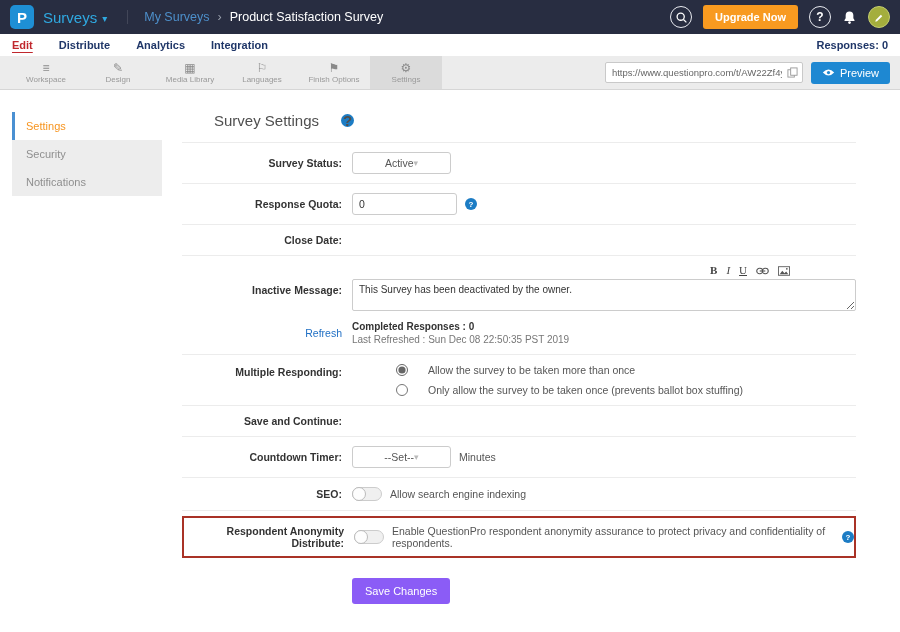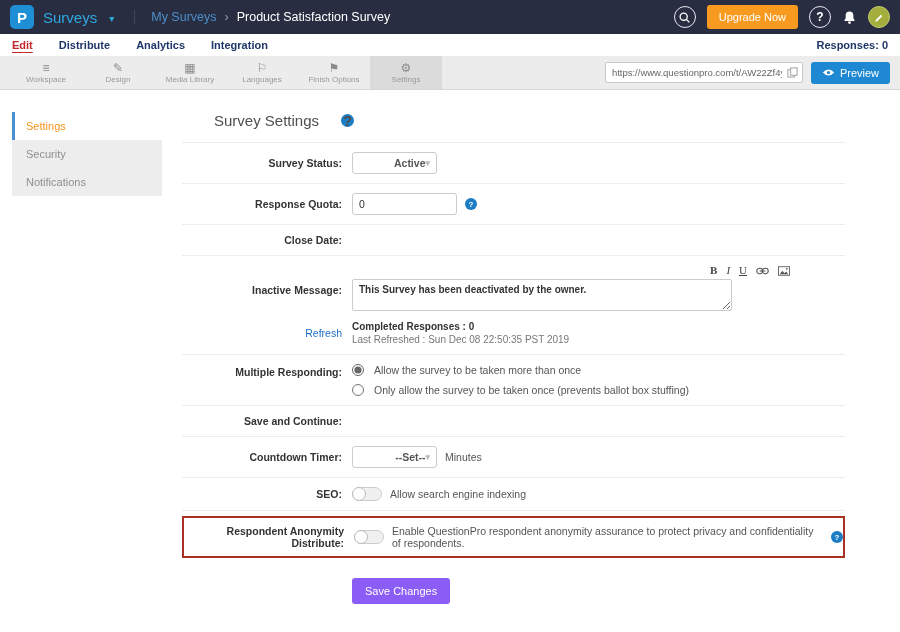--- a/index.html
+++ b/index.html
@@ -5,33 +5,33 @@
   * { box-sizing: border-box; margin: 0; padding: 0; }
   html,body { width: 900px; height: 632px; overflow: hidden; background: #fff;
     font-family: "Liberation Sans", sans-serif; }
 
   
   .topbar { height: 34px; background: #282d41; display: flex; align-items: center;
     padding: 0 10px; }
   .logo { width: 24px; height: 24px; border-radius: 5px; background: #1e8fd5;
     color: #fff; font-weight: bold; font-size: 15px; display: flex; align-items: center;
     justify-content: center; cursor: pointer; }
-  .surveys-menu { display: flex; align-items: center; gap: 12px; margin-left: 9px;
+  .surveys-menu { display: flex; align-items: center; gap: 5px; margin-left: 9px;
     color: #2fa9e1; font-size: 15px; cursor: pointer; }
   .surveys-menu .caret { font-size: 10px; margin-top: 2px; }
   .breadcrumb { display: flex; align-items: center; gap: 8px; margin-left: 20px;
     padding-left: 16px; border-left: 1px solid rgba(255,255,255,0.12); font-size: 12.5px; }
   .bc-parent { color: #4d8fca; cursor: pointer; }
   .bc-sep { color: #9aa0ad; }
   .bc-current { color: #fff; }
   .topbar-right { margin-left: auto; display: flex; align-items: center; gap: 11px; }
   .circle-btn { width: 22px; height: 22px; border-radius: 50%; border: 1px solid #e8eaf0;
     display: flex; align-items: center; justify-content: center; cursor: pointer;
     color: #fff; font-size: 12px; font-weight: bold; }
-  .upgrade-btn { background: #f89a20; color: #fff; font-size: 11px; font-weight: normal;
+  .upgrade-btn { background: #f89a20; color: #fff; font-size: 11px; font-weight: bold;
     border: none; border-radius: 3px; padding: 6px 12px; cursor: pointer; }
   .bell { cursor: pointer; display: flex; }
   .edit-circle { width: 22px; height: 22px; border-radius: 50%; background: #a4ae3d;
     border: 1px solid #c6cf6f; display: flex; align-items: center; justify-content: center;
     cursor: pointer; }
 
   
   .tabbar { height: 22px; background: #fff; display: flex; align-items: center;
     padding: 0 12px; gap: 26px; font-size: 11px; font-weight: bold; }
   .tab { color: #1f3668; cursor: pointer; }
@@ -70,51 +70,51 @@
     color: #fff; font-size: 9px; font-weight: bold; display: inline-flex; align-items: center;
     justify-content: center; cursor: pointer; flex-shrink: 0; }
   .help-dot.small { width: 12px; height: 12px; font-size: 8px; }
 
   .form-row { display: flex; align-items: center; border-bottom: 1px solid #ececec;
     padding: 9px 0; }
   .label-col { width: 170px; padding-right: 10px; flex-shrink: 0; text-align: right;
     font-size: 10.5px; font-weight: bold; color: #333; }
   .ctrl-col { display: flex; align-items: center; gap: 8px; }
 
-  .fake-select { width: 85px; height: 22px; border: 1px solid #ccc; border-radius: 3px;
+  .fake-select { width: 99px; height: 22px; border: 1px solid #ccc; border-radius: 3px;
     background: #fff; font-size: 10.5px; color: #555; display: flex; align-items: center;
-    justify-content: flex-end; padding: 0 6px; cursor: pointer; font-weight: bold; }
+    justify-content: center; padding: 0 6px; cursor: pointer; }
   .fake-select .chev { color: #bbb; font-size: 9px; }
   .text-input { width: 105px; height: 22px; border: 1px solid #ccc; border-radius: 3px;
     font-size: 10.5px; color: #333; padding: 0 6px; }
   .date-wrap { position: relative; width: 105px; }
   .date-wrap .text-input { width: 105px; padding-right: 20px; }
   .cal-icon { position: absolute; right: 5px; top: 5px; display: flex; cursor: pointer; }
 
   .row-inactive { flex-direction: column; align-items: stretch; gap: 6px; }
   .sub-row { display: flex; align-items: center; }
   .editor-icons { display: flex; justify-content: flex-end; align-items: center; gap: 9px;
     width: 438px; margin-bottom: 3px; }
   .ed-glyph { font-family: "Liberation Serif", serif; font-size: 11px; color: #444;
     cursor: pointer; line-height: 1; }
   .ed-b { font-weight: bold; }
   .ed-i { font-style: italic; }
   .ed-u { text-decoration: underline; }
-  .msg-area { width: 380px; height: 32px; border: 1px solid #ccc; border-radius: 2px;
+  .msg-area { width: 504px; height: 32px; border: 1px solid #ccc; border-radius: 2px;
     font-family: "Liberation Sans", sans-serif; font-size: 10px; color: #333;
-    padding: 4px 6px; resize: both; font-weight: bold; }
+    padding: 4px 6px; resize: both; }
   .refresh-link { font-size: 10.5px; color: #1f6fc4; font-weight: normal; cursor: pointer;
     text-decoration: none; margin-top: 16px; }
   .stats-line1 { font-size: 10px; font-weight: bold; color: #333; }
   .stats-line2 { font-size: 10px; color: #777; margin-top: 2px; }
 
   .row-multi { align-items: flex-start; }
   .row-multi .label-col { padding-top: 2px; }
   .radio-stack { display: flex; flex-direction: column; gap: 8px; }
-  .radio-line { display: flex; align-items: center; gap: 10px; font-size: 10.5px; color: #555; }
+  .radio-line { display: flex; align-items: center; gap: 20px; font-size: 10.5px; color: #555; margin-left: 44px; }
   .radio-line input { width: 12px; height: 12px; accent-color: #666; cursor: pointer; }
 
   .toggle { width: 30px; height: 14px; border-radius: 8px; background: #f0f0f0;
     border: 1px solid #ccc; position: relative; cursor: pointer; flex-shrink: 0; }
   .toggle .knob { position: absolute; left: -1px; top: -1px; width: 14px; height: 14px;
     border-radius: 50%; background: #fdfdfd; border: 1px solid #bbb; }
   .desc-text { font-size: 10.5px; color: #555; }
 
   .highlight-row { display: flex; align-items: center; border: 2px solid #a93226;
     margin: 5px 0; padding: 7px 0; }

